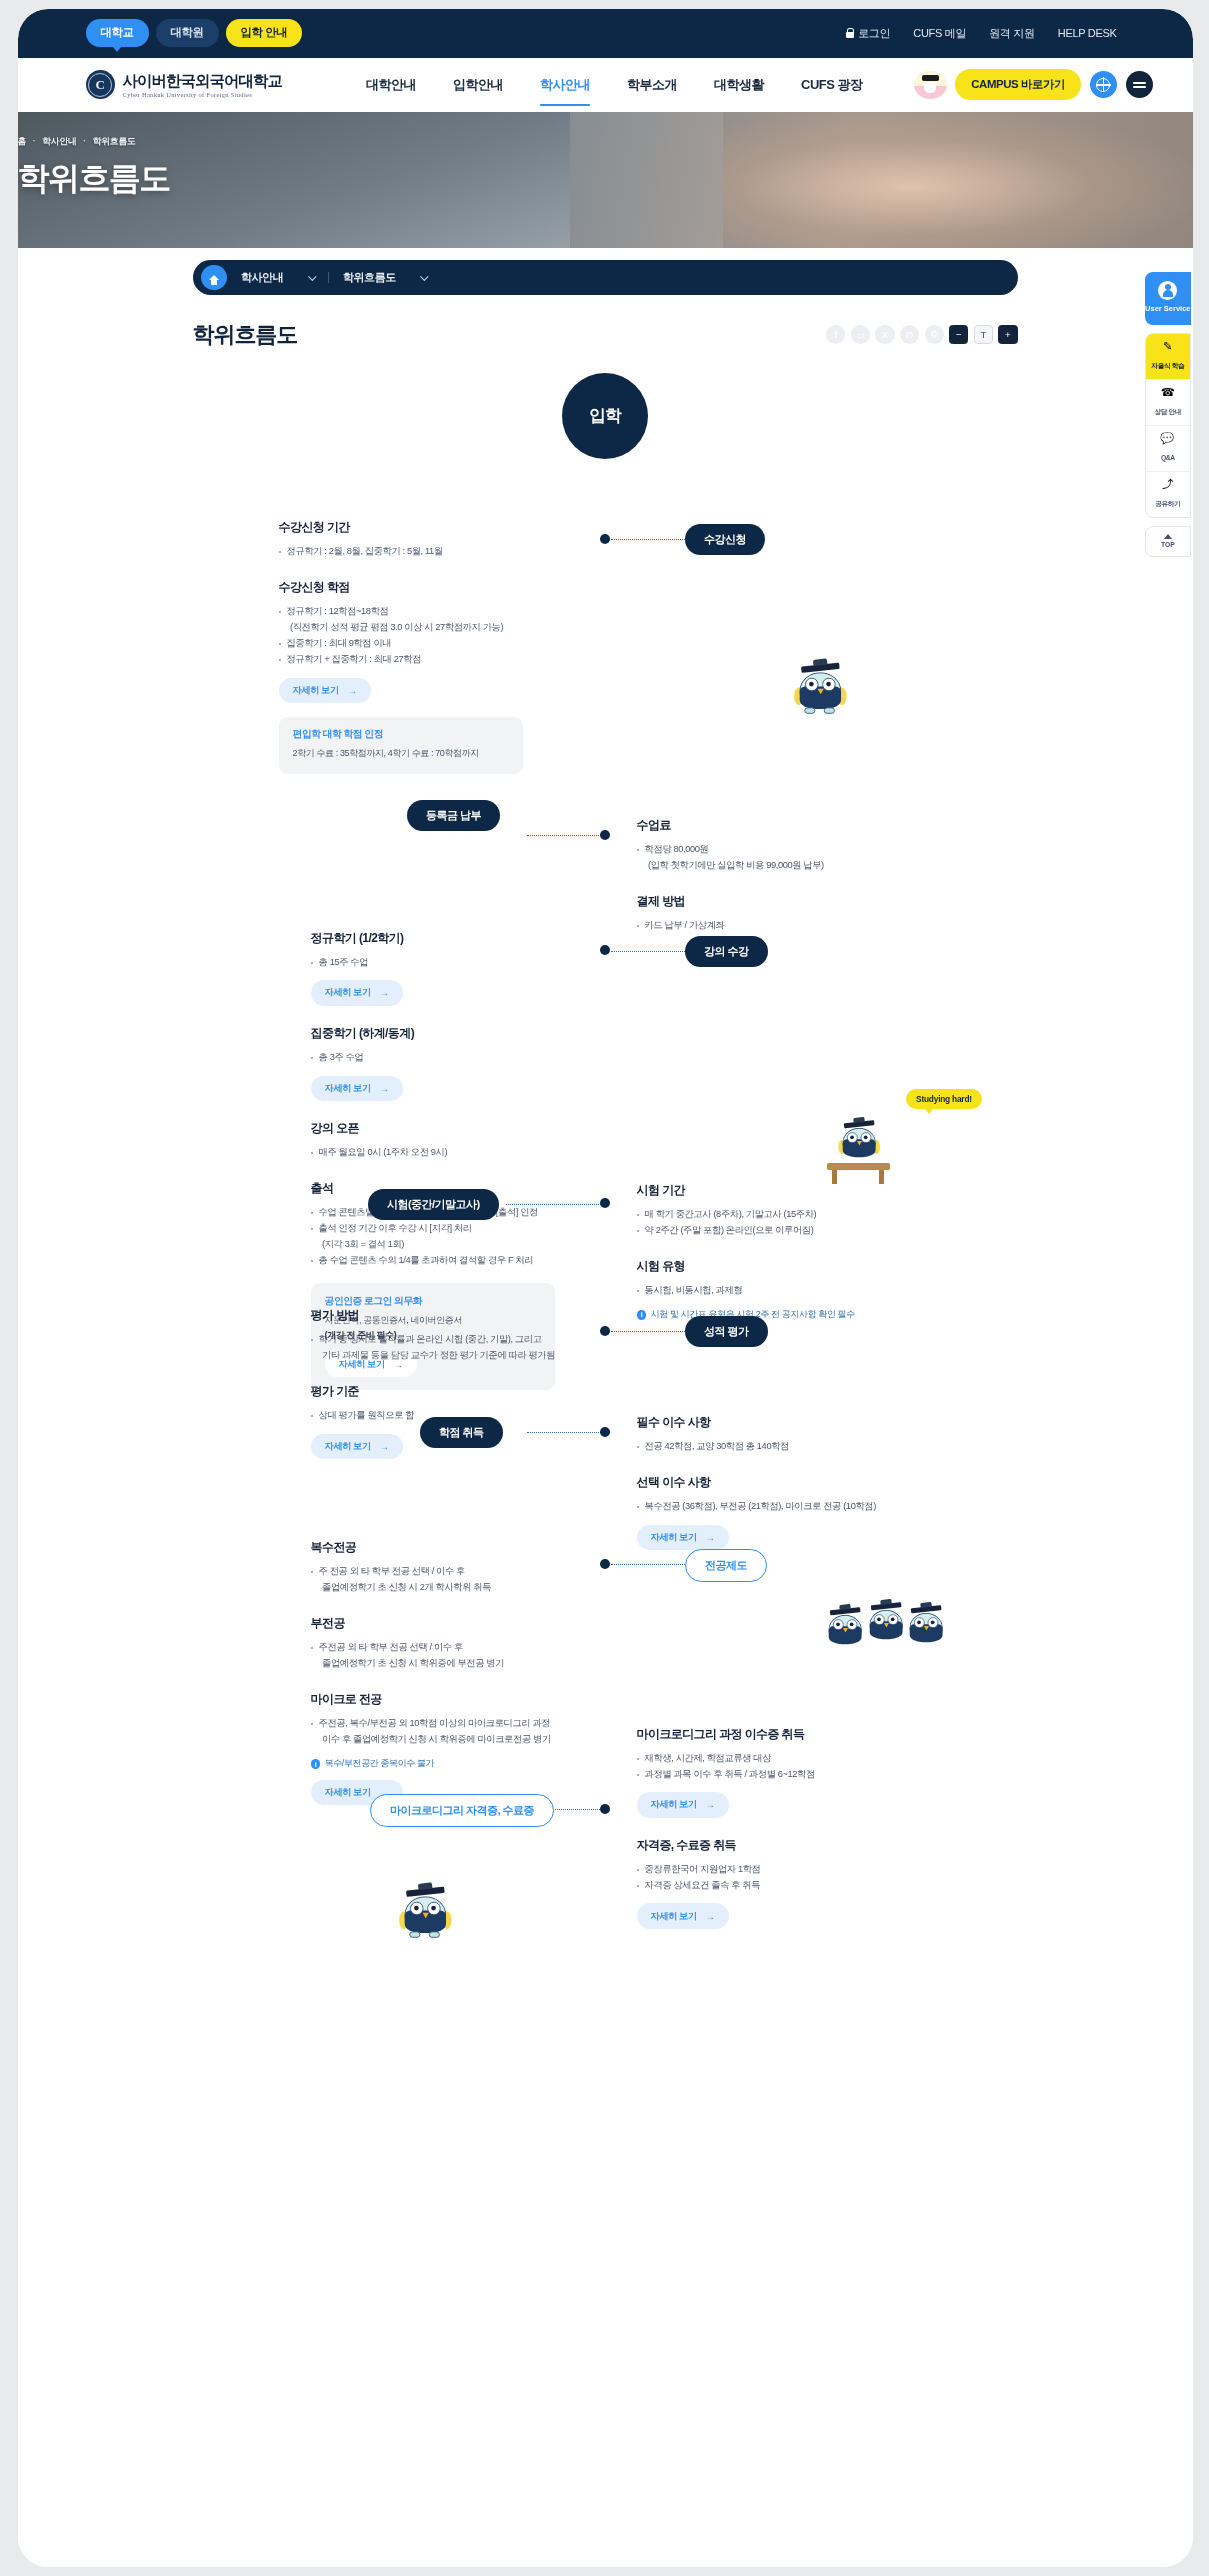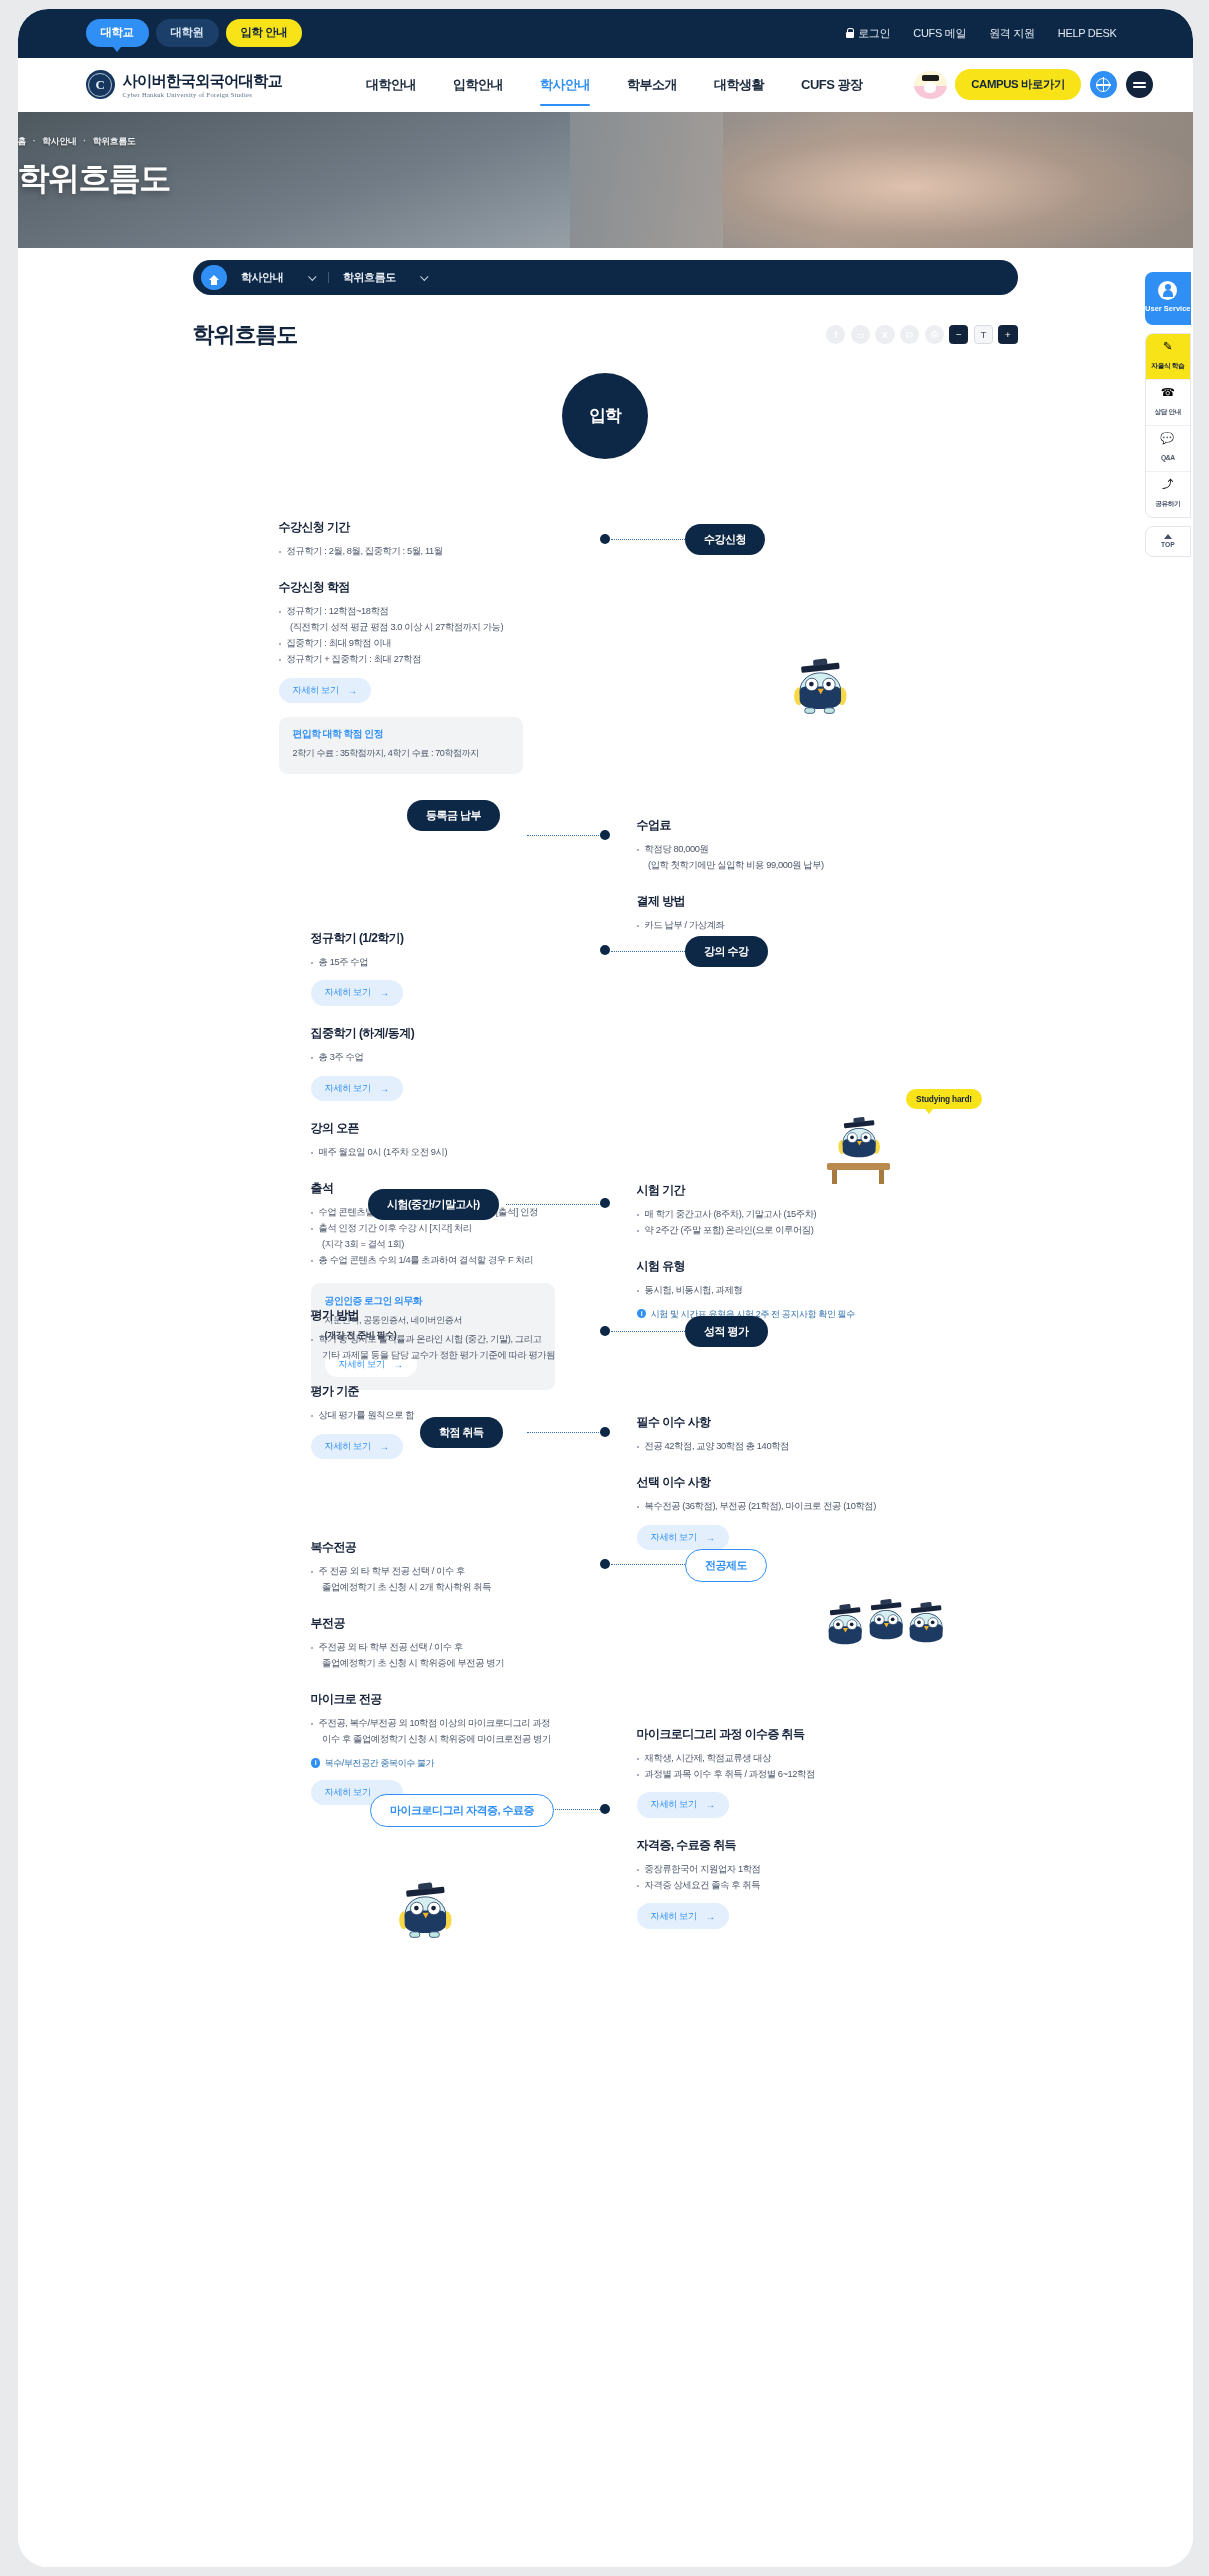--- a/index.html
+++ b/index.html
@@ -259,36 +259,36 @@
   ul.bul li:before {
     content: ""; position: absolute; left: 0; top: 7px;
     width: 2.2px; height: 2.2px; background: #8b96a6; border-radius: 50%;
   }
   ul.bul li.sub { padding-left: 11.4px; }
   ul.bul li.sub:before { display: none; }
 
   .btn-more {
     display: inline-flex; align-items: center; gap: 8.8px;
     background: #e4effd; color: #2f8ff5;
-    font-size: 9.2px; font-weight: normal; letter-spacing: -0.4px;
+    font-size: 9.2px; font-weight: bold; letter-spacing: -0.4px;
     padding: 6.1px 14px; border-radius: 13px; margin-top: 9.7px;
     border: none; cursor: pointer;
   }
   .btn-more.white { background: #fff; }
   .btn-more .arr { font-size: 9.7px; }
 
   .noticebox {
     background: #f2f3f5; border-radius: 8.8px;
     padding: 11.4px 14px 13px; margin-top: 14px; width: 244px;
   }
   .nb-title { font-size: 9.8px; font-weight: bold; color: #2f8ff5; letter-spacing: -0.5px; margin-bottom: 5.3px; }
   .nb-txt { font-size: 9px; color: #4a5568; letter-spacing: -0.4px; line-height: 1.65; }
 
   .inline-note {
-    display: flex; align-items: flex-start; gap: 4.4px;
+    display: flex; align-items: center; gap: 4.4px;
     font-size: 9px; color: #2f6fad; letter-spacing: -0.4px;
     margin-top: 8px; line-height: 1.6;
   }
   .i-ico {
     width: 9.7px; height: 9.7px; border-radius: 50%; background: #2f8ff5; color: #fff;
     font-size: 7px; font-weight: bold; display: flex; align-items: center; justify-content: center;
     flex: none; margin-top: 1.8px;
   }
 
   

